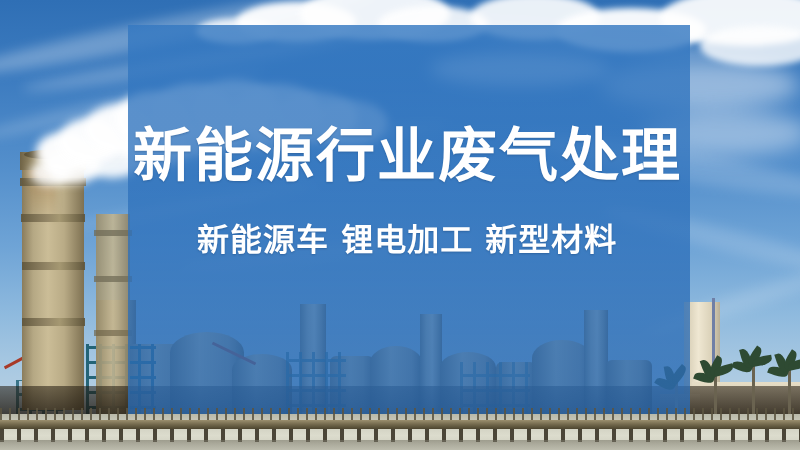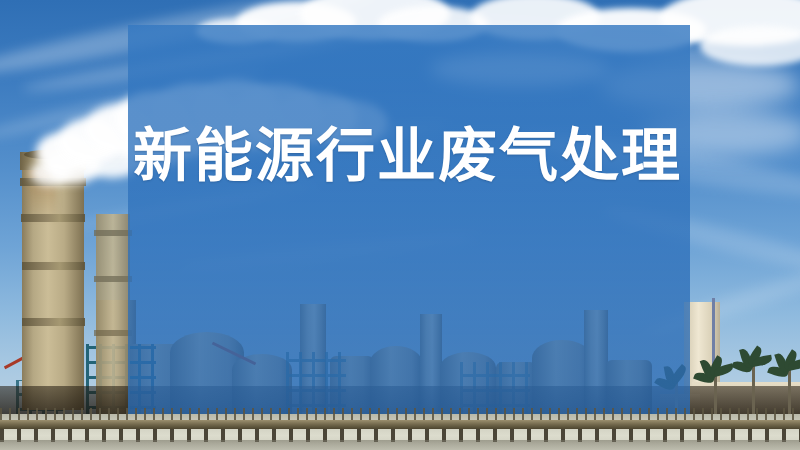--- a/index.html
+++ b/index.html
@@ -319,15 +319,16 @@
   </div>
 
   <div class="water"></div>
   <div class="pier-rail"></div>
   <div class="pier-deck"></div>
   <div class="pier-legs"></div>
   <div class="pier-shadow"></div>
 
   <div class="text-layer">
     <div class="title">新能源行业废气处理</div>
+    <div class="subtitle sub1">新能源车  锂电加工  新型材料</div>
   </div>
 
 </div>
 
 </body></html>

